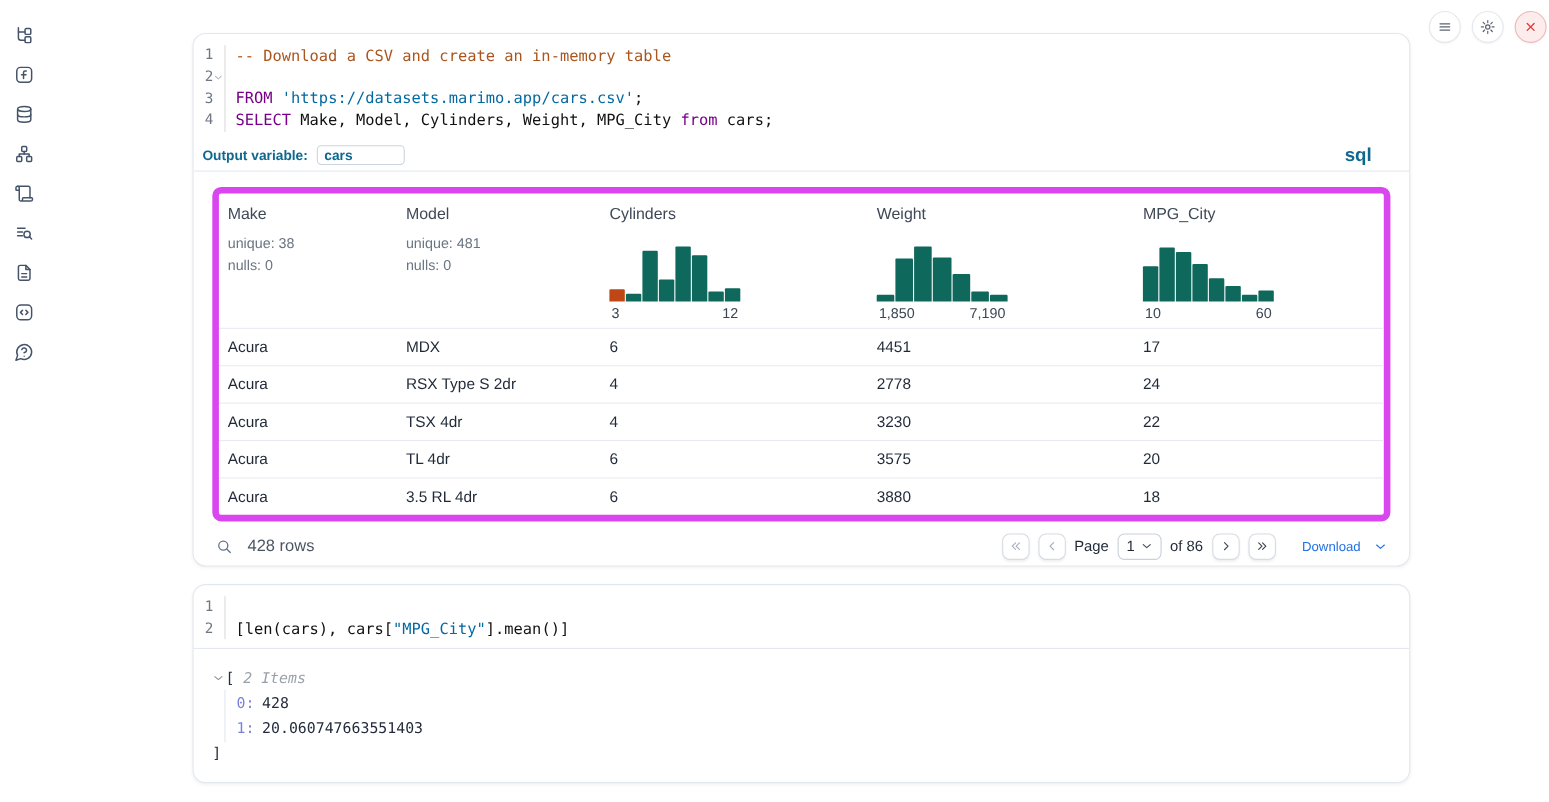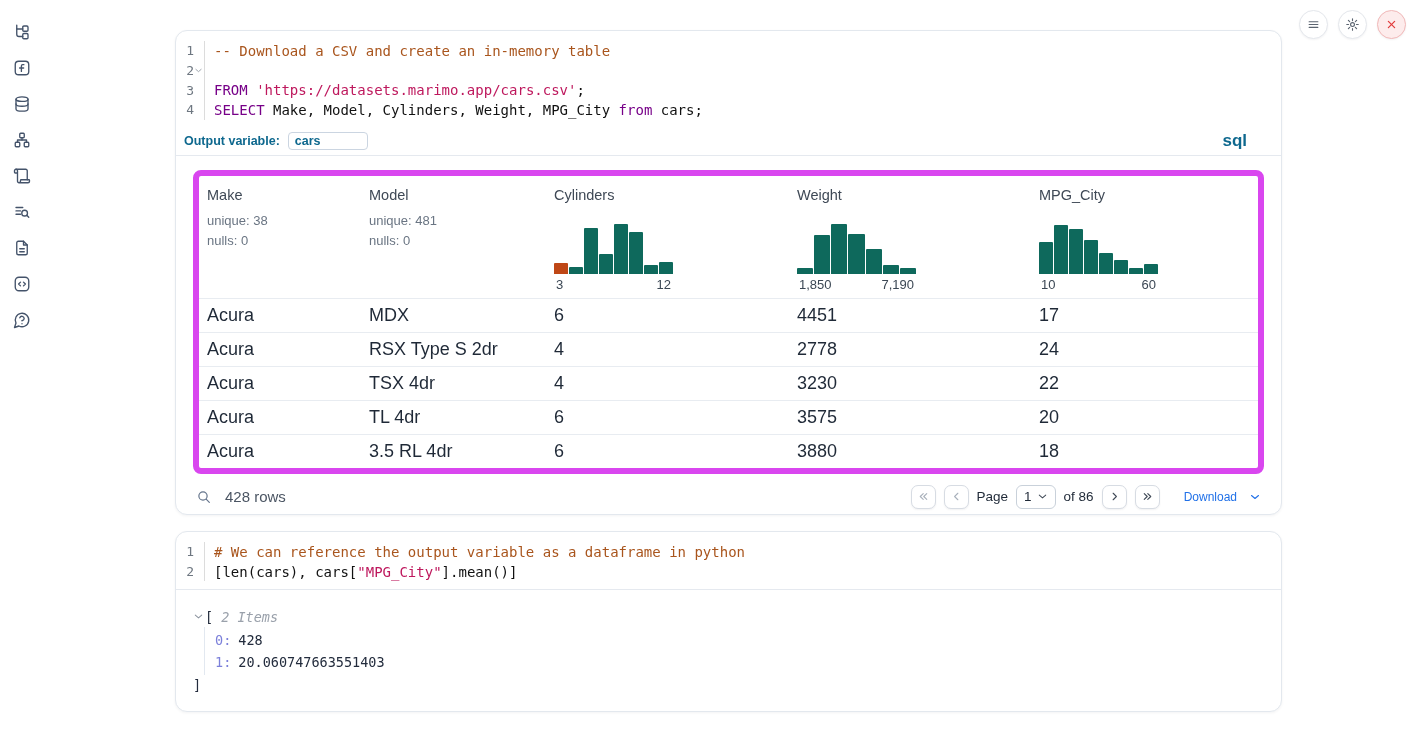--- a/index.html
+++ b/index.html
@@ -31,21 +31,21 @@
             font-size:14px; cursor:text; }
   .code-line { display:flex; height:19.7px; align-items:center; }
   .gutter { width:29px; flex:0 0 29px; display:flex; justify-content:flex-end; align-items:center;
             align-self:stretch; border-right:1px solid #dcdcdc; }
   .gutter .num { color:#6e7781; font-size:13px; }
   .gutter .fold { width:10px; height:10px; color:#8a929c; display:flex; align-items:center; }
   .gutter .fold svg { width:9px; height:9px; }
   .gutter .nofold { width:10px; }
   .code-text { margin-left:9px; white-space:pre; color:#111; }
   .tok-kw  { color:#770088; }
-  .tok-str { color:#be185d; }
+  .tok-str { color:#0369a1; }
   .tok-com { color:#a9551d; }
   .tok-pl  { color:#111111; }
 
   
   .outbar { position:relative; height:28px; display:flex; align-items:center; padding-left:8px;
             border-bottom:1px solid #e5e9ef; }
   .ov-label { color:#0e688e; font-weight:bold; font-size:12.5px; }
   .ov-input { margin-left:8px; width:80px; height:18px; border:1px solid #cbd5e1; border-radius:4px;
               color:#0e688e; font-weight:bold; font-size:12.5px; padding:0 6px;
               font-family:"Liberation Sans",sans-serif; outline:none; }
@@ -59,21 +59,21 @@
   .th { display:flex; flex-direction:column; padding:11px 8px 6px 8px; min-height:122px; }
   .th-title { font-size:14.5px; color:#3f4956; margin-bottom:8px; }
   .th-stats { font-size:13px; color:#6a7583; line-height:1.55; }
   .th-hist { margin-top:auto; }
   .hist-bars { display:flex; align-items:flex-end; gap:1px; width:119px; height:53px; }
   .hist-bar { flex:1; border-radius:1px 1px 0 0; }
   .hist-labels { display:flex; justify-content:space-between; width:119px;
                  font-size:13px; color:#3b4754; margin-top:3px; padding:0 2px; }
   .tr { border-top:1px solid #e8ecf1; }
   .tr:first-child { border-top:none; }
-  .td { height:33px; display:flex; align-items:center; padding:0 8px; font-size:18px; color:#1f2937; }
+  .td { height:33px; display:flex; align-items:center; padding:0 8px; font-size:14px; color:#1f2937; }
 
   
   .tbl-footer { height:46px; display:flex; align-items:center; justify-content:space-between; padding:0 3px; }
   .tf-left { display:flex; align-items:center; gap:13px; color:#4b5563; font-size:15px; }
   .search-ic { width:16px; height:16px; color:#64748b; cursor:pointer; }
   .search-ic svg { width:16px; height:16px; }
   .tf-right { display:flex; align-items:center; gap:8px; font-size:13.5px; color:#1f2937; }
   .pg-btn { width:25px; height:24px; border:1px solid #d7dce3; border-radius:7px; background:#fff;
             display:flex; align-items:center; justify-content:center; color:#3f4956;
             box-shadow:0 1px 2px rgba(16,24,40,.06); cursor:pointer; }
@@ -388,21 +388,20 @@
   </div>
 </section>
 
 <section class="cell" id="cell2">
   <div class="editor">
       <div class="code-line">
         <span class="gutter">
           <span class="num">1</span>
           <span class="nofold"></span>
         </span>
-        <span class="code-text"><span class="tok-com"># We can reference the output variable as a dataframe in python</span></span>
       </div>
       <div class="code-line">
         <span class="gutter">
           <span class="num">2</span>
           <span class="nofold"></span>
         </span>
         <span class="code-text"><span class="tok-pl">[len(cars), cars[</span><span class="tok-str">"MPG_City"</span><span class="tok-pl">].mean()]</span></span>
       </div>
     </div>
   <div class="py-divider"></div>

